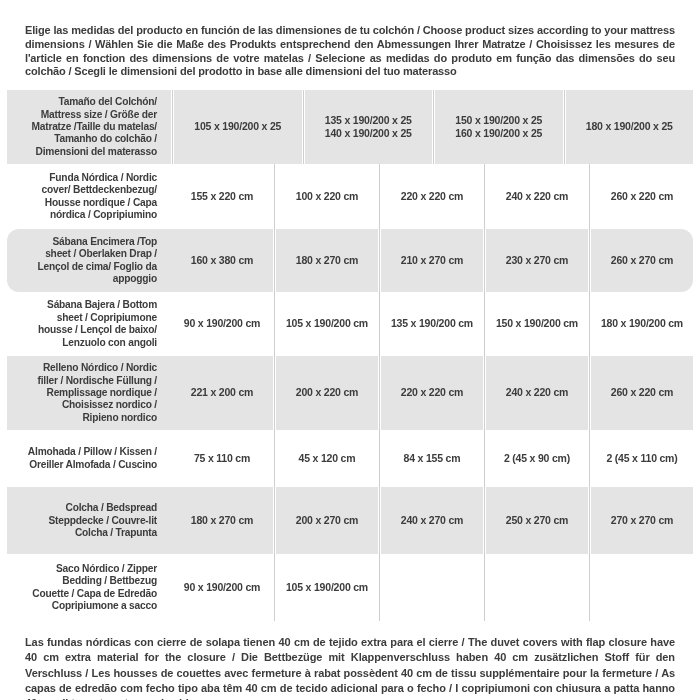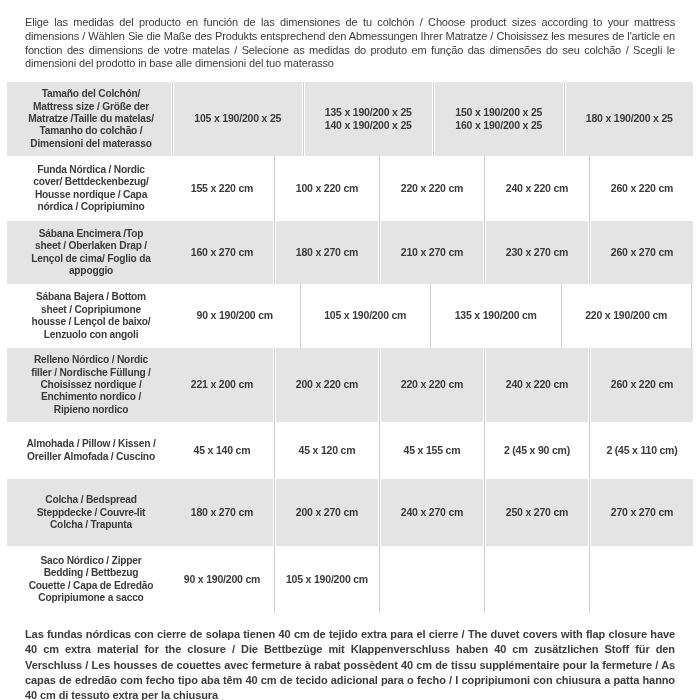--- a/index.html
+++ b/index.html
@@ -14,23 +14,23 @@
     color: #3c3c3c;
     overflow: hidden;
   }
   .page {
     width: 700px;
     height: 700px;
     box-sizing: border-box;
     padding-top: 16px;
   }
   .intro {
-    margin: 0 25px 11px 25px;
+    margin: 8px 25px 11px 25px;
     font-size: 11px;
-    font-weight: normal;
+    font-weight: bold;
     line-height: 13.8px;
     letter-spacing: -0.15px;
     text-align: justify;
   }
   .size-table {
     margin: 0 7px;
   }
   .trow {
     display: flex;
     align-items: stretch;
@@ -41,21 +41,21 @@
   .cell-label {
     width: 164px;
     box-sizing: border-box;
     padding: 6px 14px 6px 18px;
     display: flex;
     align-items: center;
     font-size: 10.2px;
     font-weight: bold;
     line-height: 12.4px;
     letter-spacing: -0.2px;
-    text-align: center;
+    text-align: right;
   }
   .cell-value {
     flex: 1 1 0;
     display: flex;
     align-items: center;
     justify-content: center;
     font-size: 10.5px;
     font-weight: bold;
     letter-spacing: -0.2px;
     line-height: 13.5px;
@@ -67,21 +67,21 @@
   .sep {
     width: 3px;
     flex: 0 0 3px;
     background: linear-gradient(to right,
       #ffffff 0px, #ffffff 1px,
       #cfcfcf 1px, #cfcfcf 2px,
       #ffffff 2px, #ffffff 3px);
   }
   .trow:nth-child(1) { min-height: 70px; }
   .trow:nth-child(2) { min-height: 65px; }
-  .trow:nth-child(3) { min-height: 63px; }
+  .trow:nth-child(3) { min-height: 63px; border-radius: 12px; }
   .trow:nth-child(4) { min-height: 64px; }
   .trow:nth-child(5) { min-height: 74px; }
   .trow:nth-child(6) { min-height: 57px; }
   .trow:nth-child(7) { min-height: 67px; }
   .trow:nth-child(8) { min-height: 67px; }
   .footnote {
     margin: 14px 25px 0 25px;
     font-size: 11px;
     font-weight: bold;
     line-height: 15.2px;
@@ -120,63 +120,64 @@
       <div class="sep"></div>
       <div class="cell-value">220 x 220 cm</div>
       <div class="sep"></div>
       <div class="cell-value">240 x 220 cm</div>
       <div class="sep"></div>
       <div class="cell-value">260 x 220 cm</div>
     </div>
 
     <div class="trow band">
       <div class="cell-label">Sábana Encimera /Top sheet / Oberlaken Drap / Lençol de cima/ Foglio da appoggio</div>
-      <div class="cell-value">160 x 270 cm</div>
+      <div class="cell-value">160 x 380 cm</div>
       <div class="sep"></div>
       <div class="cell-value">180 x 270 cm</div>
       <div class="sep"></div>
       <div class="cell-value">210 x 270 cm</div>
       <div class="sep"></div>
       <div class="cell-value">230 x 270 cm</div>
       <div class="sep"></div>
       <div class="cell-value">260 x 270 cm</div>
     </div>
 
     <div class="trow">
       <div class="cell-label">Sábana Bajera / Bottom sheet / Copripiumone housse / Lençol de baixo/ Lenzuolo con angoli</div>
       <div class="cell-value">90 x 190/200 cm</div>
       <div class="sep"></div>
       <div class="cell-value">105 x 190/200 cm</div>
       <div class="sep"></div>
       <div class="cell-value">135 x 190/200 cm</div>
       <div class="sep"></div>
-      <div class="cell-value">220 x 190/200 cm</div>
-      <div class="sep"></div>
-    </div>
-
-    <div class="trow band">
-      <div class="cell-label">Relleno Nórdico / Nordic filler / Nordische Füllung / Choisissez nordique / Enchimento nordico / Ripieno nordico</div>
+      <div class="cell-value">150 x 190/200 cm</div>
+      <div class="sep"></div>
+      <div class="cell-value">180 x 190/200 cm</div>
+    </div>
+
+    <div class="trow band">
+      <div class="cell-label">Relleno Nórdico / Nordic filler / Nordische Füllung / Remplissage nordique / Choisissez nordico / Ripieno nordico</div>
       <div class="cell-value">221 x 200 cm</div>
       <div class="sep"></div>
       <div class="cell-value">200 x 220 cm</div>
       <div class="sep"></div>
       <div class="cell-value">220 x 220 cm</div>
       <div class="sep"></div>
       <div class="cell-value">240 x 220 cm</div>
       <div class="sep"></div>
       <div class="cell-value">260 x 220 cm</div>
     </div>
 
     <div class="trow">
       <div class="cell-label">Almohada  / Pillow / Kissen / Oreiller Almofada / Cuscino</div>
-      <div class="cell-value">45 x 140 cm</div>
+      <div class="cell-value">75 x 110 cm</div>
       <div class="sep"></div>
       <div class="cell-value">45 x 120 cm</div>
       <div class="sep"></div>
-      <div class="cell-value">45 x 155 cm</div>
+      <div class="cell-value">84 x 155 cm</div>
       <div class="sep"></div>
       <div class="cell-value">2 (45 x 90 cm)</div>
       <div class="sep"></div>
       <div class="cell-value">2 (45 x 110 cm)</div>
     </div>
 
     <div class="trow band">
       <div class="cell-label">Colcha / Bedspread Steppdecke / Couvre-lit Colcha / Trapunta</div>
       <div class="cell-value">180 x 270 cm</div>
       <div class="sep"></div>

